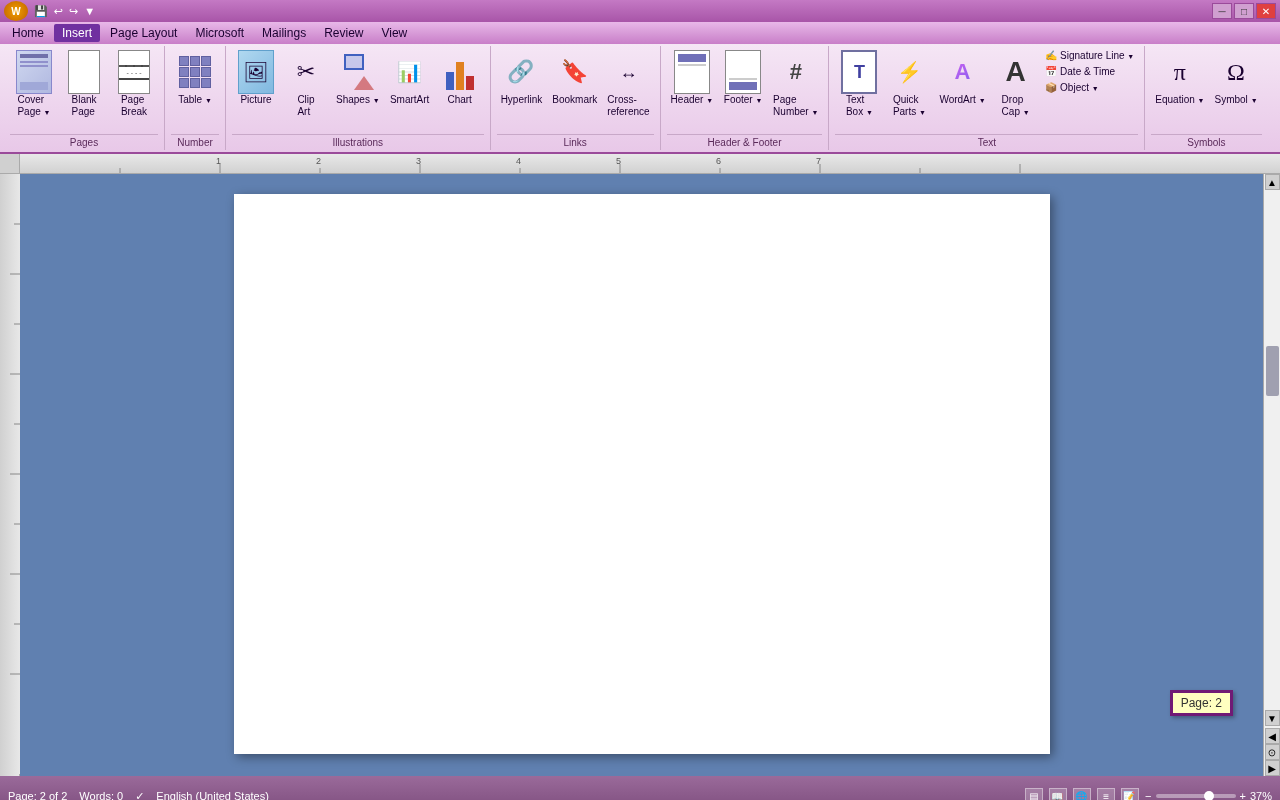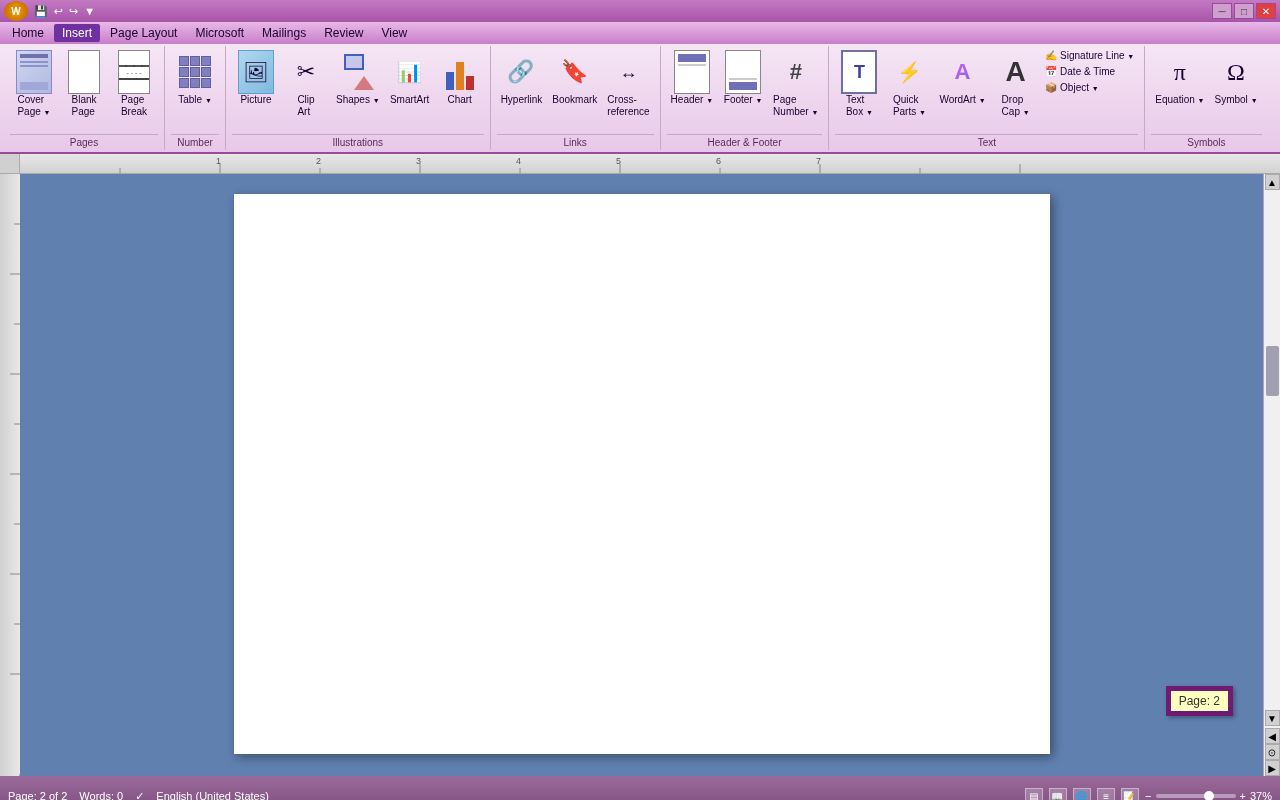--- a/index.html
+++ b/index.html
@@ -154,21 +154,21 @@
       box-shadow: 3px 3px 10px rgba(0,0,0,0.4);
       position: relative;
     }
 
     
     .page-tooltip {
       position: absolute;
       right: 30px;
       bottom: 60px;
       background: #ffffc0;
-      border: 5px solid #701a75;
+      border: 3px solid #701a75;
       padding: 3px 8px;
       font-size: 12px;
       color: #333;
       box-shadow: 2px 2px 4px rgba(0,0,0,0.3);
     }
 
     
     .status-bar {
       height: 40px;
       background: linear-gradient(to bottom, #9a6a9a, #7a4a7a);

